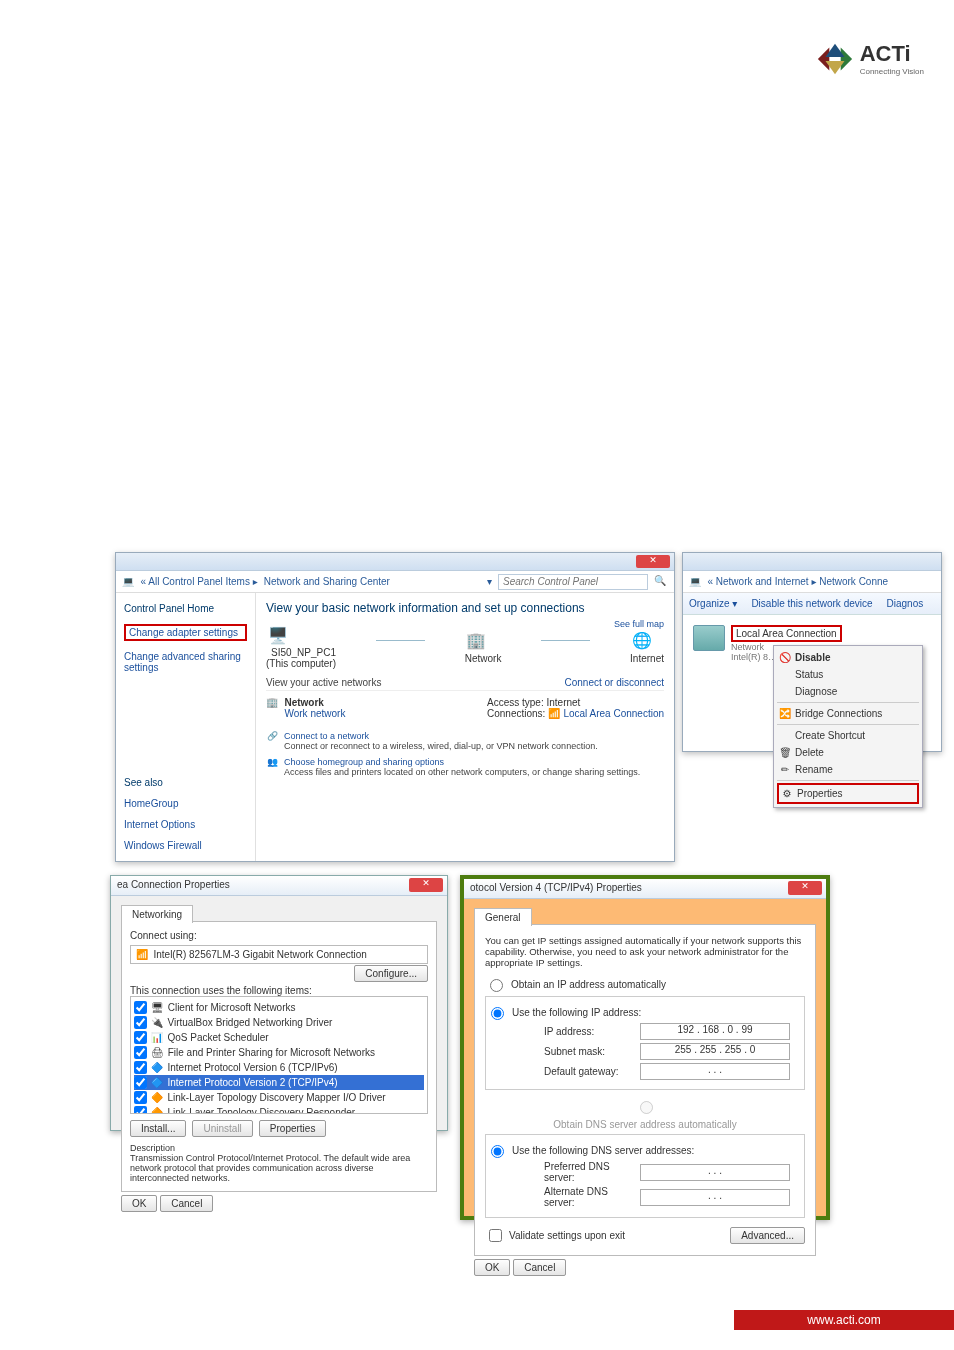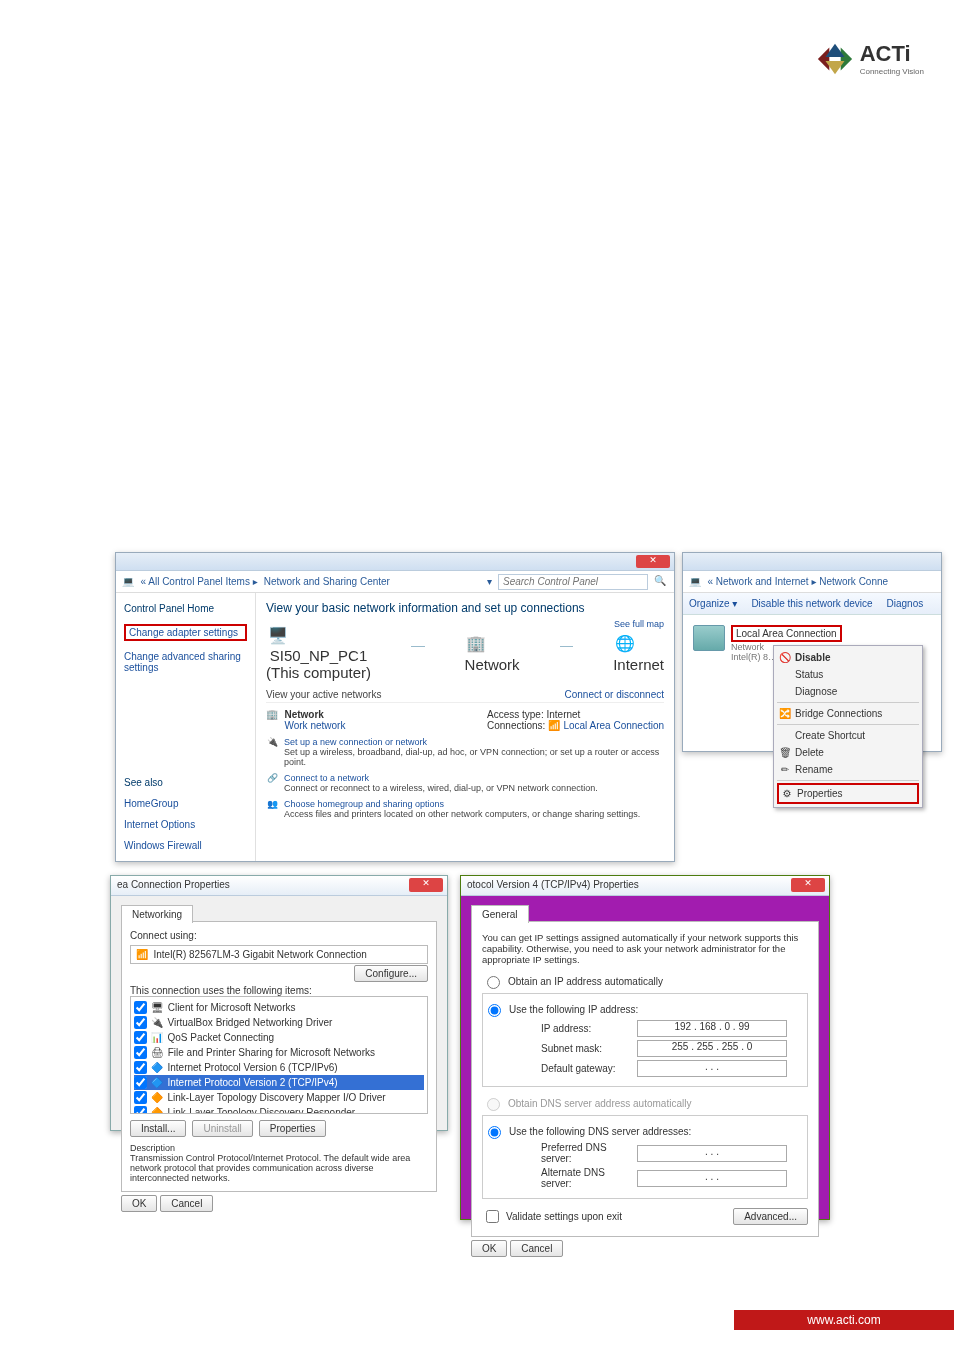--- a/index.html
+++ b/index.html
@@ -99,21 +99,21 @@
   .red-box { border: 2px solid #c00; padding: 1px 3px; }
   .win1-main {
     flex: 1;
     padding: 8px 10px;
     overflow: hidden;
   }
   .win1-main-title { color: #003a6a; font-size: 12px; margin-bottom: 8px; }
   .map-row { display:flex; align-items:center; gap: 40px; margin-bottom:6px; position:relative; }
   .map-row .line { flex:1; border-top:1px solid #9bc; position:relative; top:-6px; }
   .pcicon, .neticon, .globeicon { width:24px; height:24px; display:flex; align-items:center; justify-content:center; font-size:16px; }
-  .tiny { font-size:15px; color:#333; text-align:center; }
+  .tiny { font-size:10px; color:#333; text-align:right; }
   .see-full { position:absolute; right:0; top:-4px; color:#1a4f9c; font-size:9px; }
   .section-head { color:#444; font-size:10px; margin:8px 0 4px; border-bottom:1px solid #eee; padding-bottom:2px; }
   .link { color:#1a4f9c; }
   .small { font-size:9px; color:#444; }
   .row-icon { display:inline-block; width:14px; text-align:center; margin-right:4px; }
 
   
   .win2 {
     position: absolute;
     left: 572px;
@@ -168,22 +168,22 @@
   .li input { margin:0; }
   .li.sel { background:#3470d4; color:#fff; }
   .desc-box { margin-top:6px; font-size:9px; color:#333; }
   .btnrow { text-align:left; padding-top:6px; }
 
   
   .dlg2 {
     position:absolute;
     left:350px; top:355px;
     width:370px; height:345px;
-    border:1px solid #4d7c0f;
-    background:#a21caf;
+    border:4px solid #4d7c0f;
+    background:#fdba74;
     box-shadow:0 2px 6px rgba(0,0,0,.3);
     font-size:10px;
   }
   .dlg2 .pane { padding:10px; }
   .radio-row { display:flex; align-items:center; gap:5px; margin:3px 0; font-size:10px; }
   .field-row { display:flex; align-items:center; margin:3px 0 3px 18px; }
   .field-row label { width:130px; font-size:10px;padding-left:34px; }
   .ipbox { border:1px solid #aaa; width:150px; height:17px; padding:0 5px; font-size:10px; text-align:center; background:#fff; }
   .group-label { margin-top:4px; }
   .fieldset { border:1px solid #ccc; padding:4px 6px 6px; margin-top:4px; }
@@ -277,23 +277,20 @@
             <div>
               <div style="font-weight:bold">Network</div>
               <div class="link">Work network</div>
             </div>
           </div>
           <div style="flex:1"></div>
           <div>
             <div><span>Access type:</span> <span>Internet</span></div>
             <div><span>Connections:</span> <span>📶</span> <span class="link">Local Area Connection</span></div>
           </div>
-        </div>
-        <div class="small"><span class="row-icon">🔌</span><span class="link">Set up a new connection or network</span><br>
-          <span style="margin-left:18px; display:block;">Set up a wireless, broadband, dial-up, ad hoc, or VPN connection; or set up a router or access point.</span>
         </div>
         <div class="small" style="margin-top:6px;"><span class="row-icon">🔗</span><span class="link">Connect to a network</span><br>
           <span style="margin-left:18px; display:block;">Connect or reconnect to a wireless, wired, dial-up, or VPN network connection.</span>
         </div>
         <div class="small" style="margin-top:6px;"><span class="row-icon">👥</span><span class="link">Choose homegroup and sharing options</span><br>
           <span style="margin-left:18px; display:block;">Access files and printers located on other network computers, or change sharing settings.</span>
         </div>
       </div>
     </div>
   </div>
@@ -354,21 +351,21 @@
               <span>Client for Microsoft Networks</span>
             </div>
           <div class="li">
               <input type="checkbox" checked="" style="">
               <span>🔌</span>
               <span>VirtualBox Bridged Networking Driver</span>
             </div>
           <div class="li">
               <input type="checkbox" checked="" style="">
               <span>📊</span>
-              <span>QoS Packet Connecting</span>
+              <span>QoS Packet Scheduler</span>
             </div>
           <div class="li">
               <input type="checkbox" checked="" style="">
               <span>🖨</span>
               <span>File and Printer Sharing for Microsoft Networks</span>
             </div>
           <div class="li">
               <input type="checkbox" checked="" style="">
               <span>🔷</span>
               <span>Internet Protocol Version 6 (TCP/IPv6)</span>
@@ -430,21 +427,21 @@
             </div>
           <div class="field-row">
               <label>Subnet mask:</label>
               <div class="ipbox">255 . 255 . 255 .  0</div>
             </div>
           <div class="field-row">
               <label>Default gateway:</label>
               <div class="ipbox">.       .       .</div>
             </div>
         </div>
-        <div class="radio-row group-label" style="margin-top:8px;">
+        <div class="radio-row group-label" style="margin-top:8px;flex-direction:column;">
             <input type="radio" disabled="" style="">
             <span style="color:#999">Obtain DNS server address automatically</span>
           </div>
         <div class="fieldset">
           <div class="radio-row" style="margin-left:-6px;">
               <input type="radio" checked="" style="">
               <span>Use the following DNS server addresses:</span>
             </div>
           <div class="field-row">
               <label>Preferred DNS server:</label>

